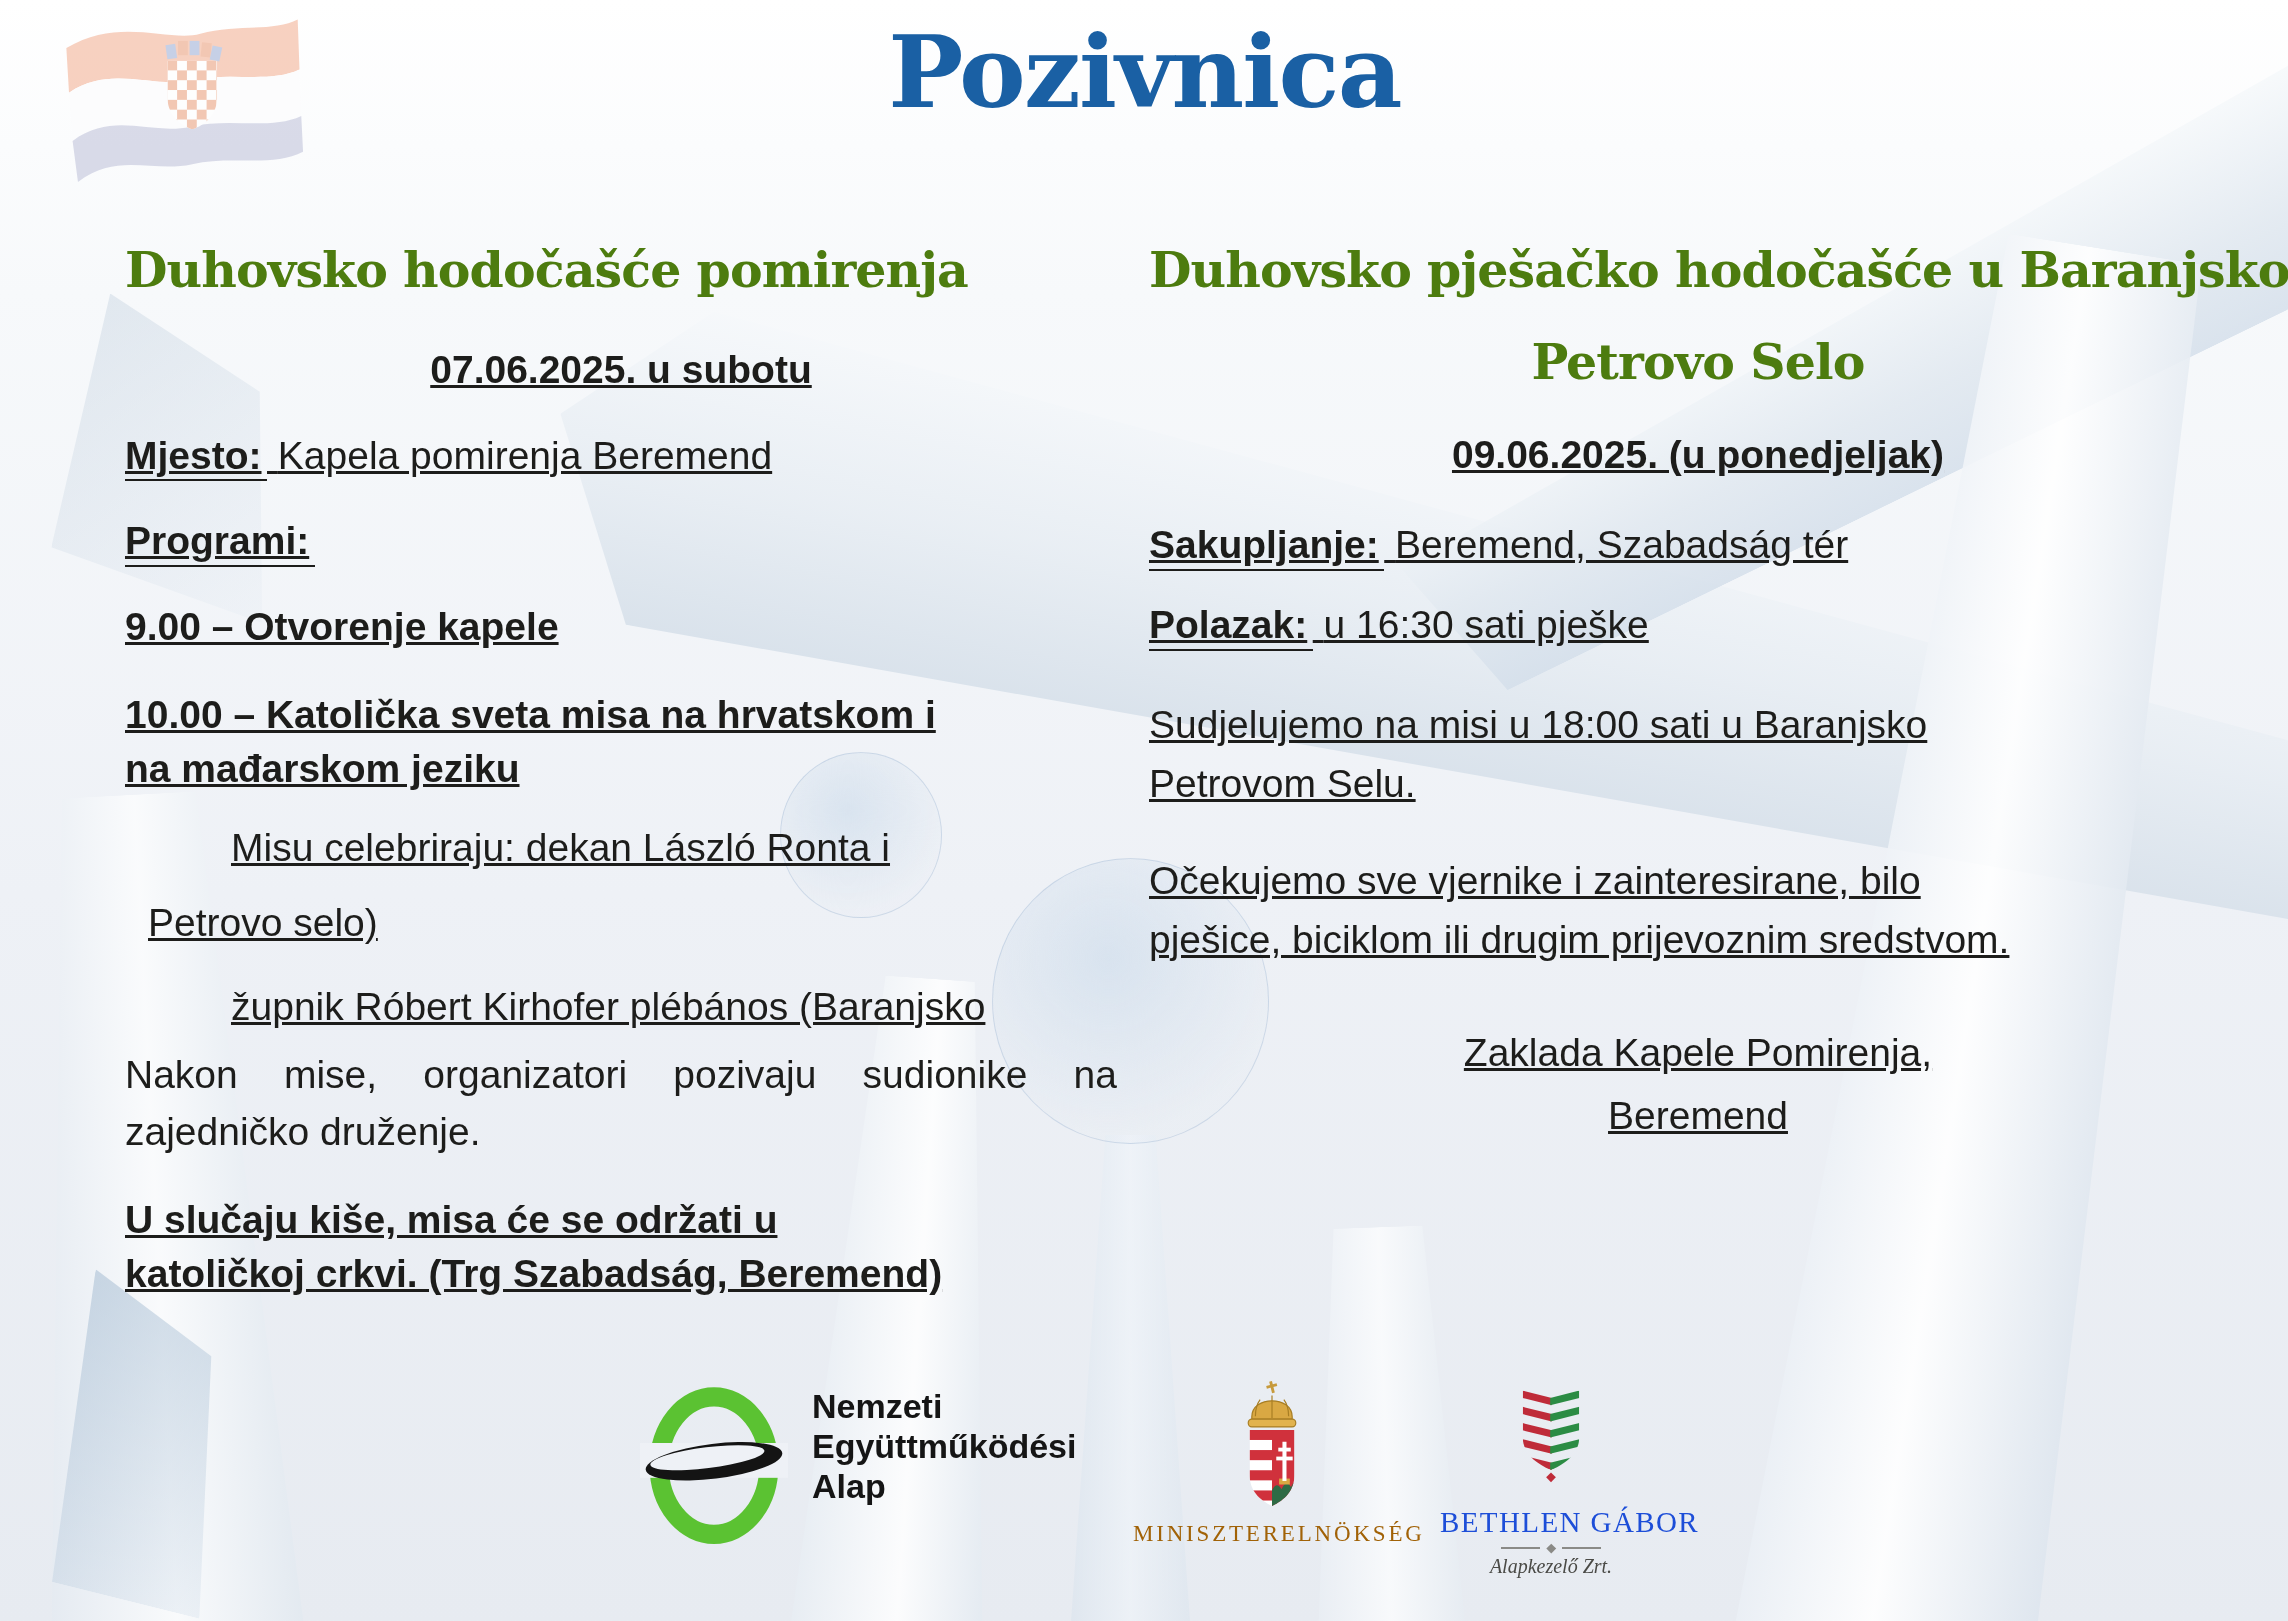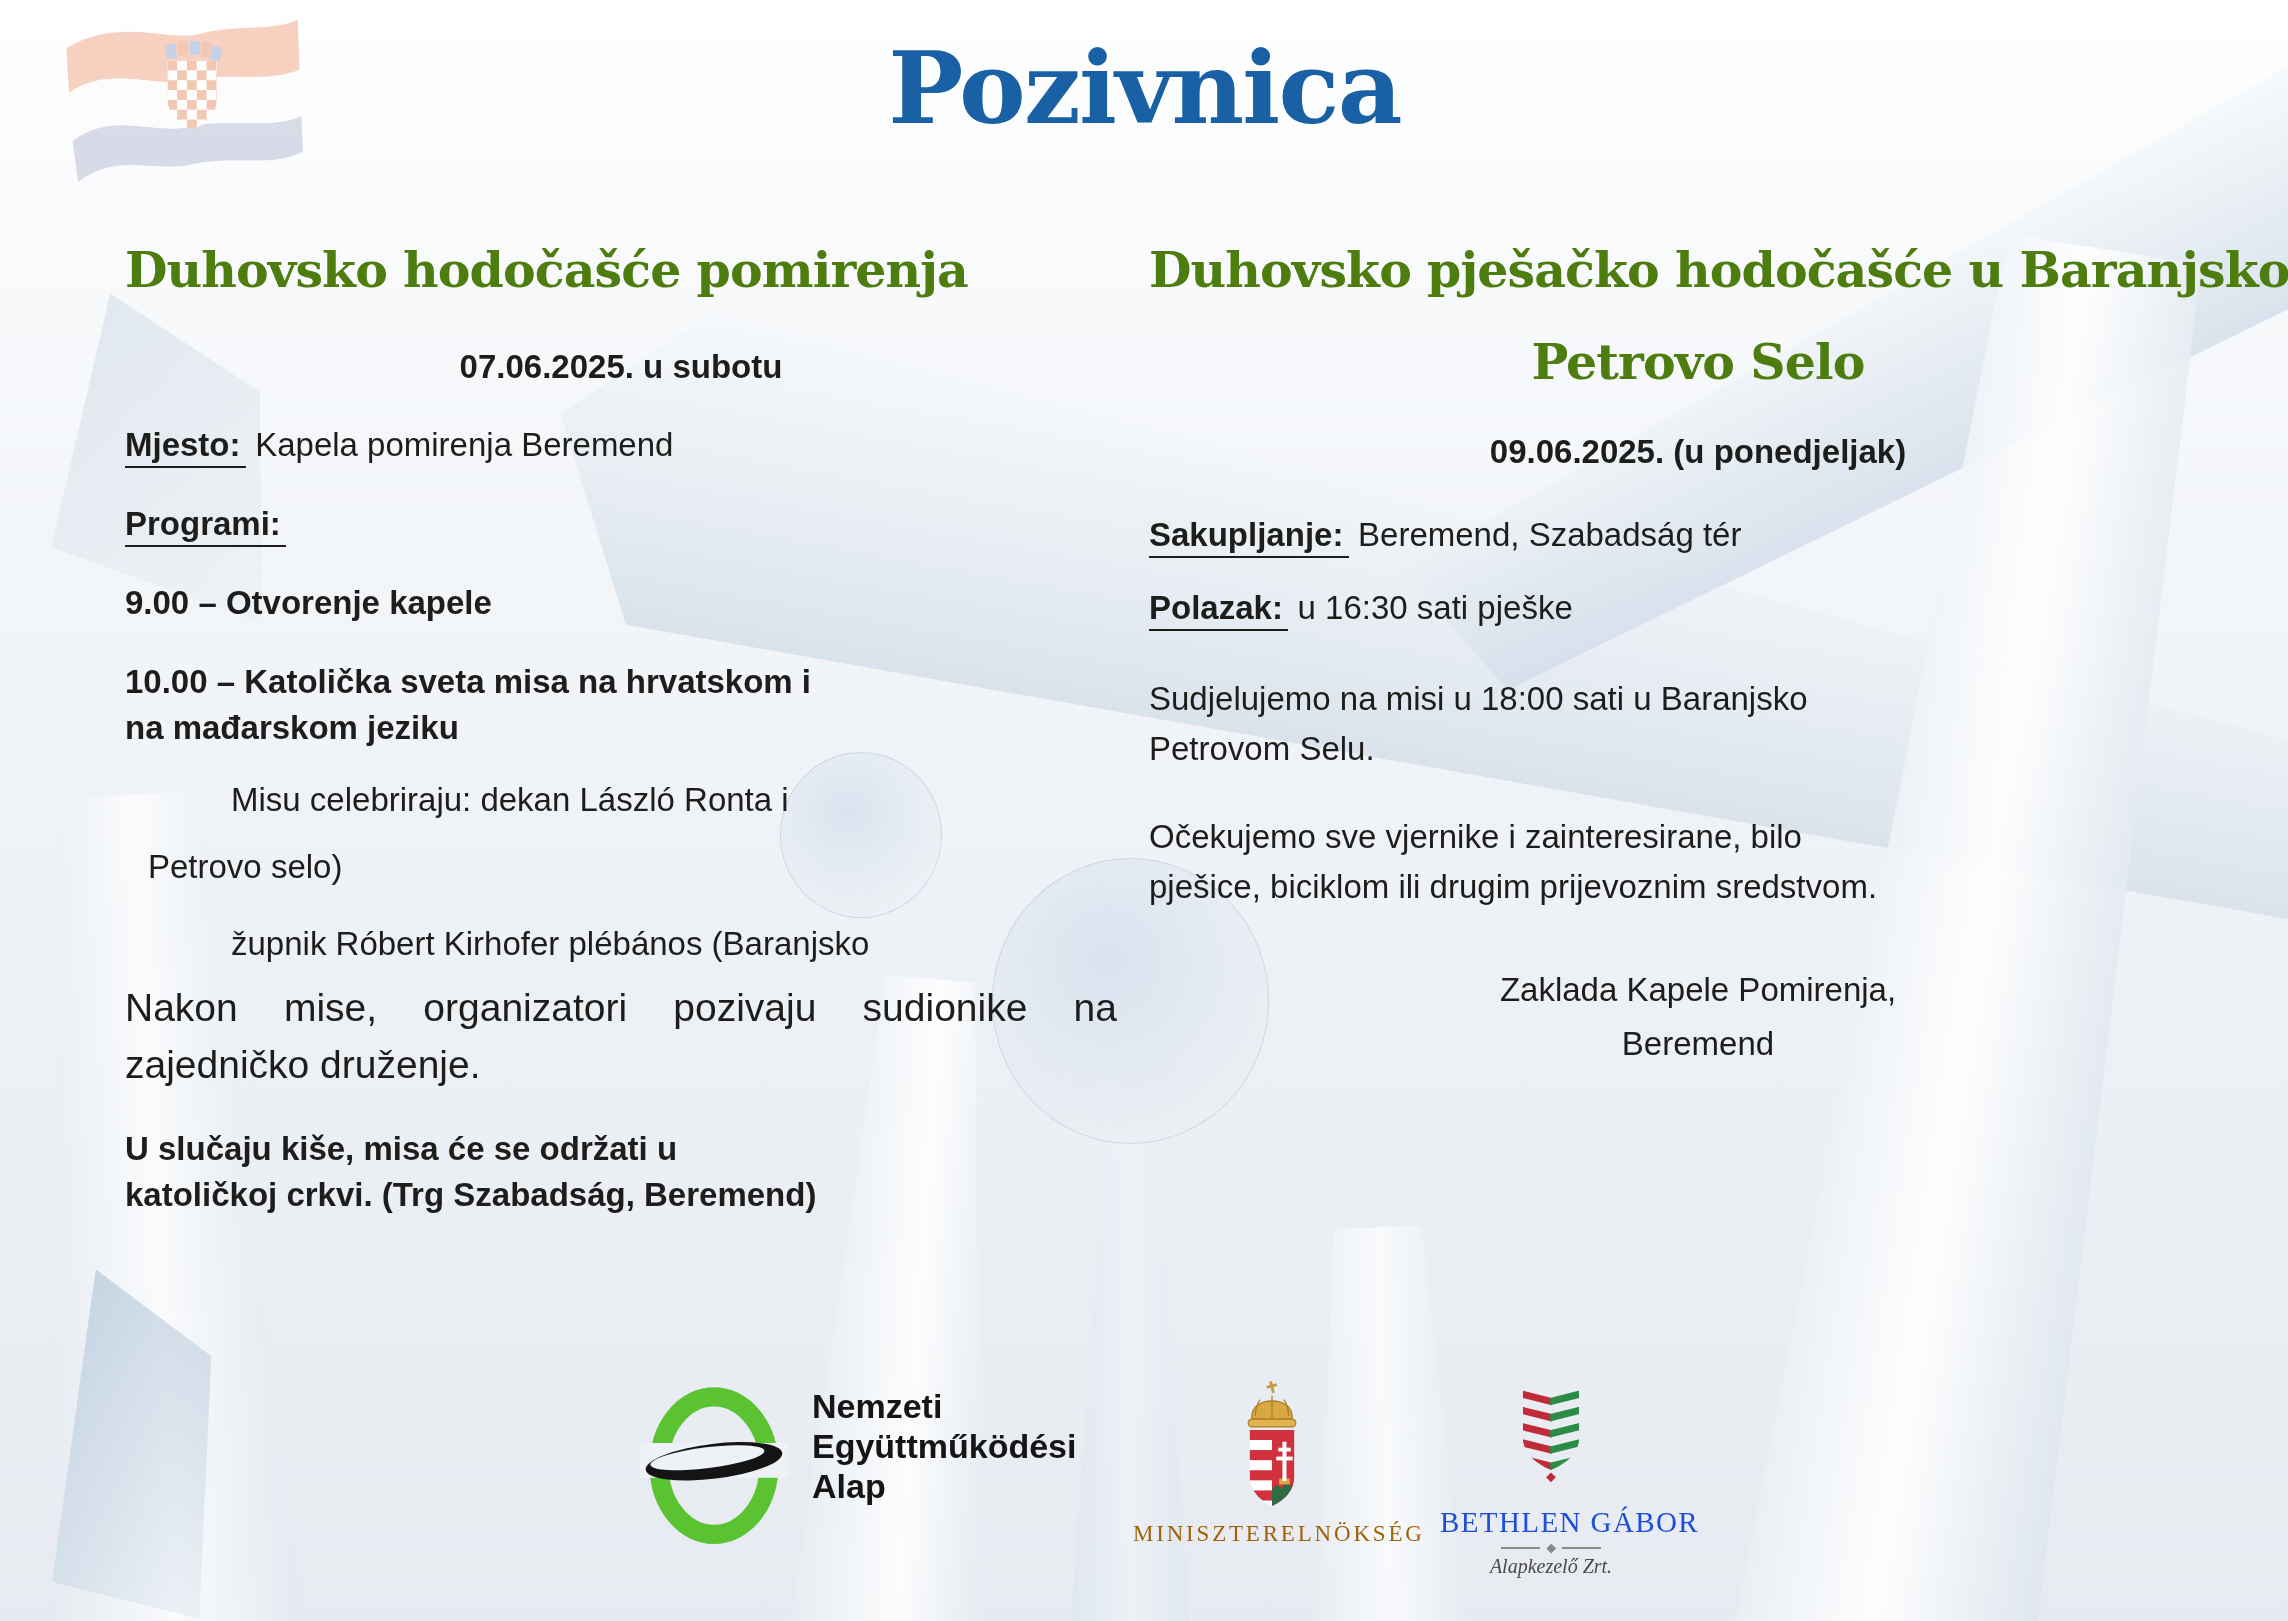--- a/index.html
+++ b/index.html
@@ -75,39 +75,39 @@
   .sphere-2 { left:780px;  top:752px; width:162px; height:166px; }
   .spire {
     left:1052px; top:1135px; width:157px; height:489px;
     background:linear-gradient(90deg,rgba(204,218,231,.45),rgba(240,245,250,.6),rgba(204,218,231,.4));
     clip-path:polygon(34% 0, 66% 0, 88% 100%, 12% 100%);
   }
   
   .flag { position:absolute; left:44px; top:1.8px; z-index:1; opacity:.58; }
   
   .title {
-    position:absolute; z-index:2; left:0; top:29px; width:100%;
+    position:absolute; z-index:2; left:0; top:13px; width:100%;
     text-align:center;
     font-family:"DejaVu Serif","Liberation Serif",serif;
     font-weight:bold; font-size:100px; letter-spacing:-1.8px;
     color:#1a60a4;
   }
   
   .col { position:absolute; z-index:2; top:242px; }
   .col-l { left:125px;  width:992px; }
   .col-r { left:1149px; width:1098px; }
   .h2 {
     font-family:"DejaVu Serif","Liberation Serif",serif;
     font-weight:bold; font-size:49px; line-height:1.16;
     color:#4d7c0f; letter-spacing:-0.9px; white-space:nowrap;
   }
   .h2-line { white-space:nowrap; }
   .h2-c { text-align:center; }
   .h2 .gap { height:35px; }
-  .line  { font-size:33px; line-height:1.2; white-space:nowrap; }
+  .line  { font-size:39px; line-height:1.2; white-space:nowrap;text-decoration:underline; }
   .b     { font-weight:bold; }
   .lbl   {
     font-weight:bold;
     border-bottom:2.8px solid #1d1d1b;
     padding-bottom:2.8px; padding-right:5.5px;
   }
   .center { text-align:center; }
   .just  { text-align:justify; white-space:normal; font-size:39px; line-height:1.45; }
   .mb-52 { margin-bottom:48px; } .mb-44 { margin-bottom:41px; }
   .mb-42 { margin-bottom:39px; } .mb-40 { margin-bottom:37px; }

